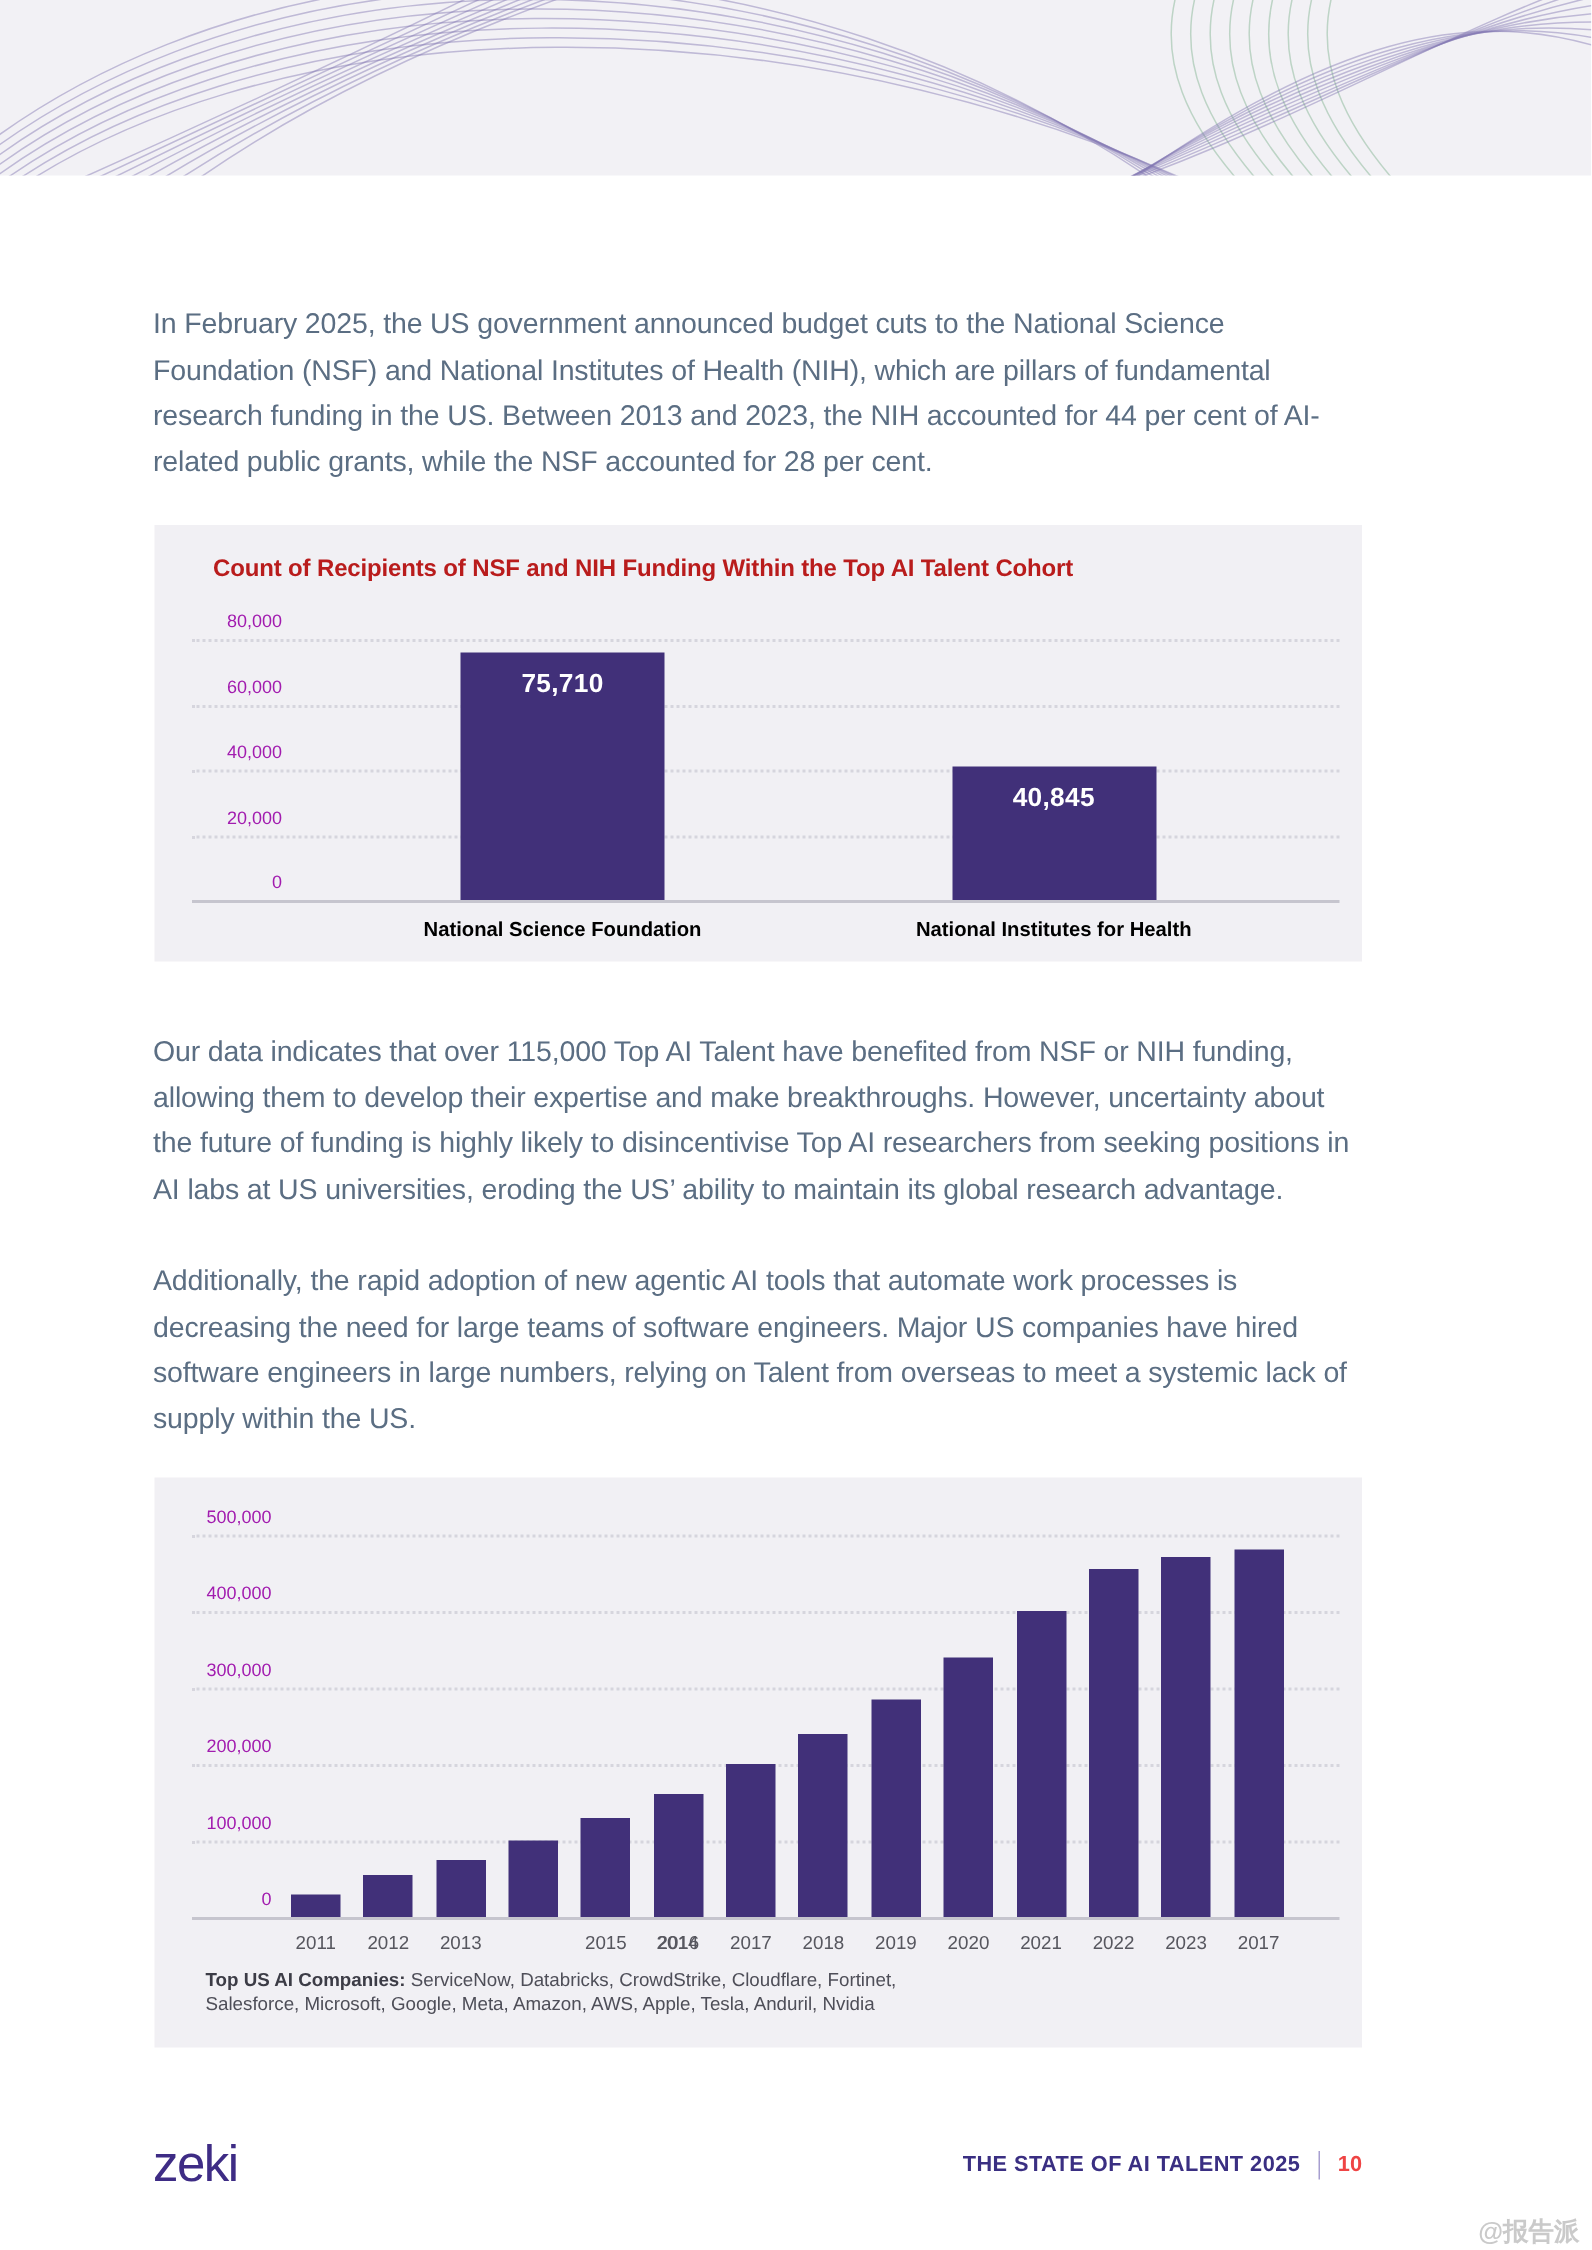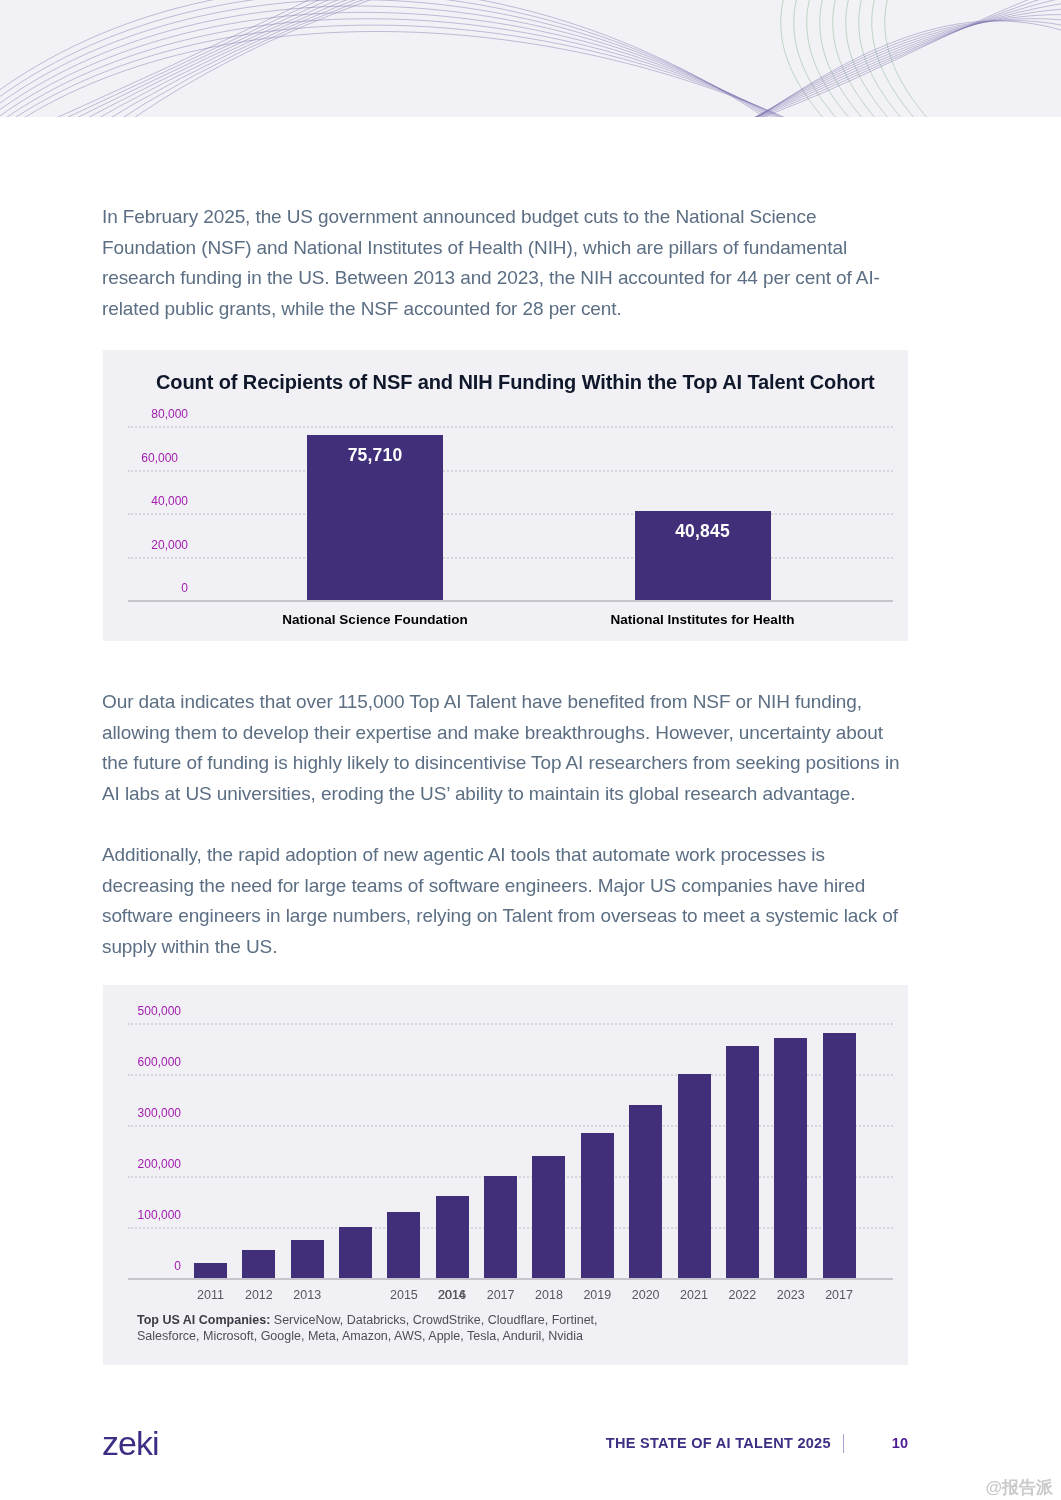--- a/index.html
+++ b/index.html
@@ -17,22 +17,22 @@
   
   .para{
     position:absolute;left:102px;width:810px;
     font-size:19px;line-height:30.5px;color:#5b6e83;letter-spacing:-0.1px;
   }
   
   .panel{
     position:absolute;left:103px;width:805px;background:#f1f0f4;
   }
   .chart-title{
-    position:absolute;left:53px;top:21px;
-    font-size:20px;font-weight:700;color:#0f172a;letter-spacing:-0.1px;
+    position:absolute;left:39px;top:21px;
+    font-size:16px;font-weight:700;color:#b91c1c;letter-spacing:-0.1px;
   }
   .gridline{position:absolute;height:0;border-top:2px dotted #d6d5dd;}
   .axisline{position:absolute;height:0;border-top:2px solid #c6c5ce;}
   .ytick{
     position:absolute;height:18px;font-size:12px;color:#a21caf;
     text-align:right;line-height:18px;
   }
   .bar{position:absolute;}
   .value-label{
     position:absolute;text-align:center;color:#ffffff;
@@ -61,21 +61,21 @@
     display:flex;align-items:center;justify-content:space-between;
   }
   .logo{
     font-size:34px;font-weight:500;color:#3e2c85;letter-spacing:-1px;
   }
   .footer-right{display:flex;align-items:center;}
   .report-title{
     font-size:14.5px;font-weight:700;color:#3a2f82;letter-spacing:0.3px;
   }
   .footer-sep{width:1px;height:19px;background:#a79fd0;margin:0 12px;}
-  .page-number{font-size:14.5px;font-weight:700;color:#4c1d95;margin-left:36px;}
+  .page-number{font-size:14.5px;font-weight:700;color:#ef4444;}
   
   .watermark{
     position:absolute;top:1476px;right:8px;
     font-size:17px;font-weight:700;color:#cacaca;
   }
 </style>
 </head>
 <body>
 
 <div class="page">
@@ -123,21 +123,21 @@
 
   <div class="panel" style="top:350px;height:291px;">
     <div class="chart-title">Count of Recipients of NSF and NIH Funding Within the Top AI Talent Cohort</div>
   <div class="axisline" style="left: 25px; width: 765px; top: 250px;"></div>
       <div class="ytick" style="left: 15px; width: 70px; top: 229px;">0</div>
       <div class="gridline" style="left: 25px; width: 765px; top: 206.5px;"></div>
       <div class="ytick" style="left: 15px; width: 70px; top: 185.5px;">20,000</div>
       <div class="gridline" style="left: 25px; width: 765px; top: 163px;"></div>
       <div class="ytick" style="left: 15px; width: 70px; top: 142px;">40,000</div>
       <div class="gridline" style="left: 25px; width: 765px; top: 119.5px;"></div>
-      <div class="ytick" style="left: 5px; width: 70px; top: 98.5px;">60,000</div>
+      <div class="ytick" style="left: 15px; width: 70px; top: 98.5px;">60,000</div>
       <div class="gridline" style="left: 25px; width: 765px; top: 76px;"></div>
       <div class="ytick" style="left: 15px; width: 70px; top: 55px;">80,000</div>
       <div class="bar" style="left: 204px; width: 136px; top: 85.3308px; height: 164.669px; background: rgb(65, 48, 121);"></div>
       <div class="value-label" style="left: 172px; width: 200px; top: 95.3308px;">75,710</div>
       <div class="xtick-bold" style="left: 162px; width: 220px; top: 262px;">National Science Foundation</div>
       <div class="bar" style="left: 531.5px; width: 136px; top: 161.162px; height: 88.8379px; background: rgb(65, 48, 121);"></div>
       <div class="value-label" style="left: 499.5px; width: 200px; top: 171.162px;">40,845</div>
       <div class="xtick-bold" style="left: 489.5px; width: 220px; top: 262px;">National Institutes for Health</div>
     </div>
 
@@ -151,21 +151,21 @@
     </div>
   <div class="axisline" style="left: 25px; width: 765px; top: 293px;"></div>
       <div class="ytick" style="left: 8px; width: 70px; top: 272px;">0</div>
       <div class="gridline" style="left: 25px; width: 765px; top: 242px;"></div>
       <div class="ytick" style="left: 8px; width: 70px; top: 221px;">100,000</div>
       <div class="gridline" style="left: 25px; width: 765px; top: 191px;"></div>
       <div class="ytick" style="left: 8px; width: 70px; top: 170px;">200,000</div>
       <div class="gridline" style="left: 25px; width: 765px; top: 140px;"></div>
       <div class="ytick" style="left: 8px; width: 70px; top: 119px;">300,000</div>
       <div class="gridline" style="left: 25px; width: 765px; top: 89px;"></div>
-      <div class="ytick" style="left: 8px; width: 70px; top: 68px;">600,000</div>
+      <div class="ytick" style="left: 8px; width: 70px; top: 68px;">400,000</div>
       <div class="gridline" style="left: 25px; width: 765px; top: 38px;"></div>
       <div class="ytick" style="left: 8px; width: 70px; top: 17px; text-align: right;">500,000</div>
       <div class="bar" style="left: 91px; width: 33px; top: 277.7px; height: 15.3px; background: rgb(65, 48, 121);"></div>
       <div class="xtick" style="left: -2.5px; width: 220px; top: 303px;">2011</div>
       <div class="bar" style="left: 139.35px; width: 33px; top: 264.95px; height: 28.05px; background: rgb(65, 48, 121);"></div>
       <div class="xtick" style="left: 45.85px; width: 220px; top: 303px;">2012</div>
       <div class="bar" style="left: 187.7px; width: 33px; top: 254.75px; height: 38.25px; background: rgb(65, 48, 121);"></div>
       <div class="xtick" style="left: 94.2px; width: 220px; top: 303px;">2013</div>
       <div class="bar" style="left: 236.05px; width: 33px; top: 242px; height: 51px; background: rgb(65, 48, 121);"></div>
       <div class="xtick" style="left: 142.55px; width: 220px; top: 303px; text-align: right;">2014</div>

